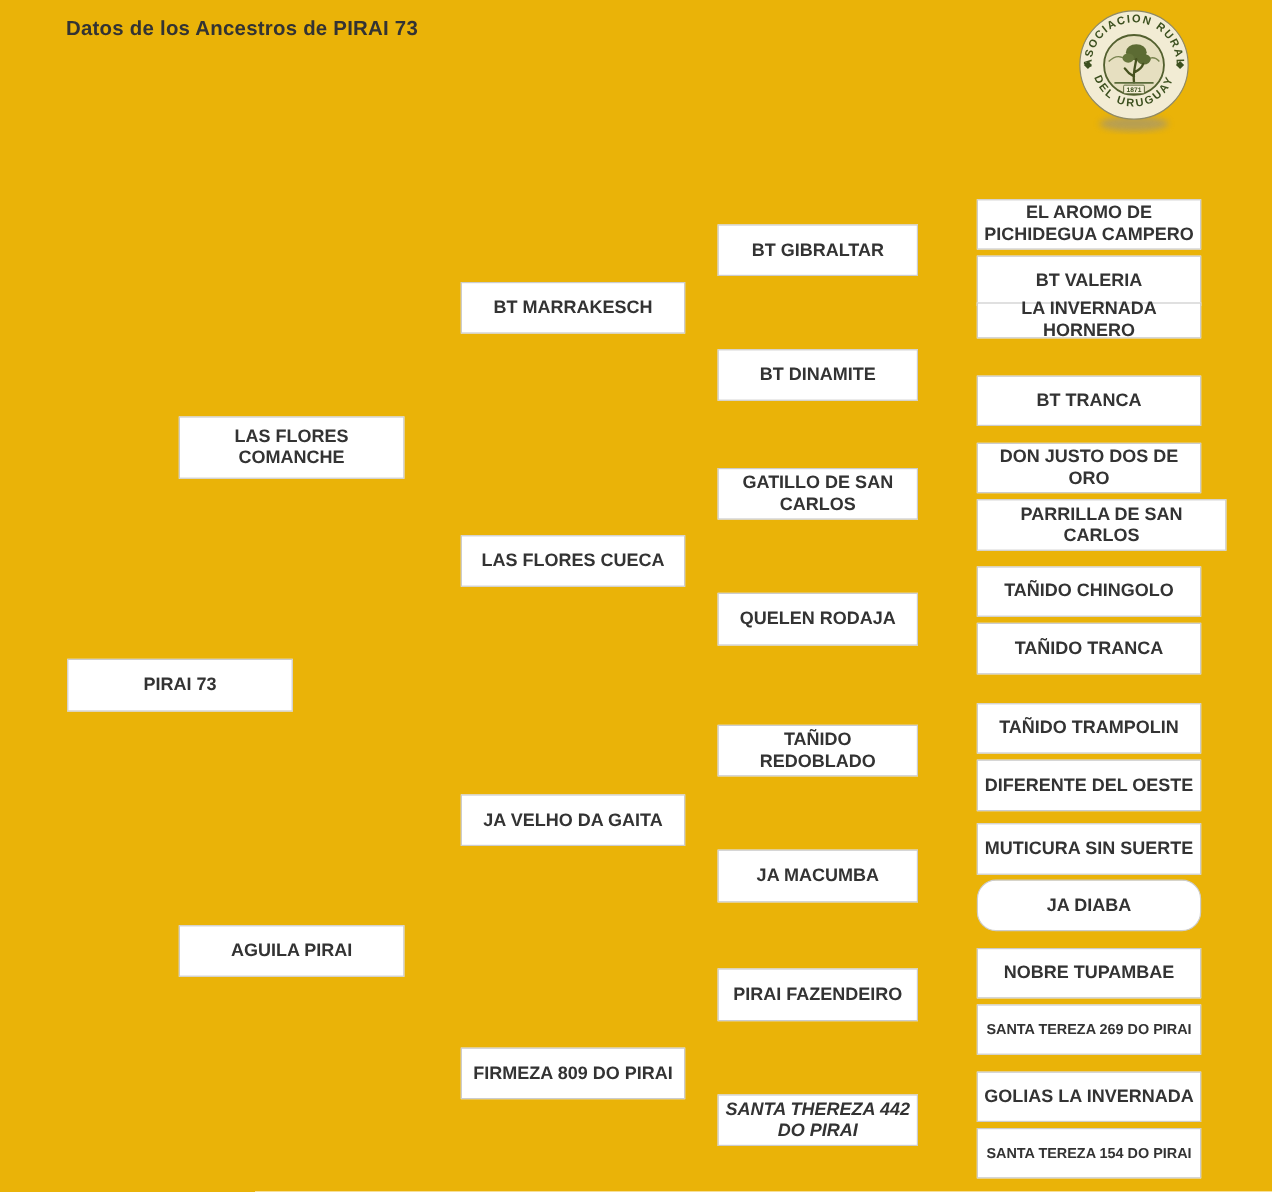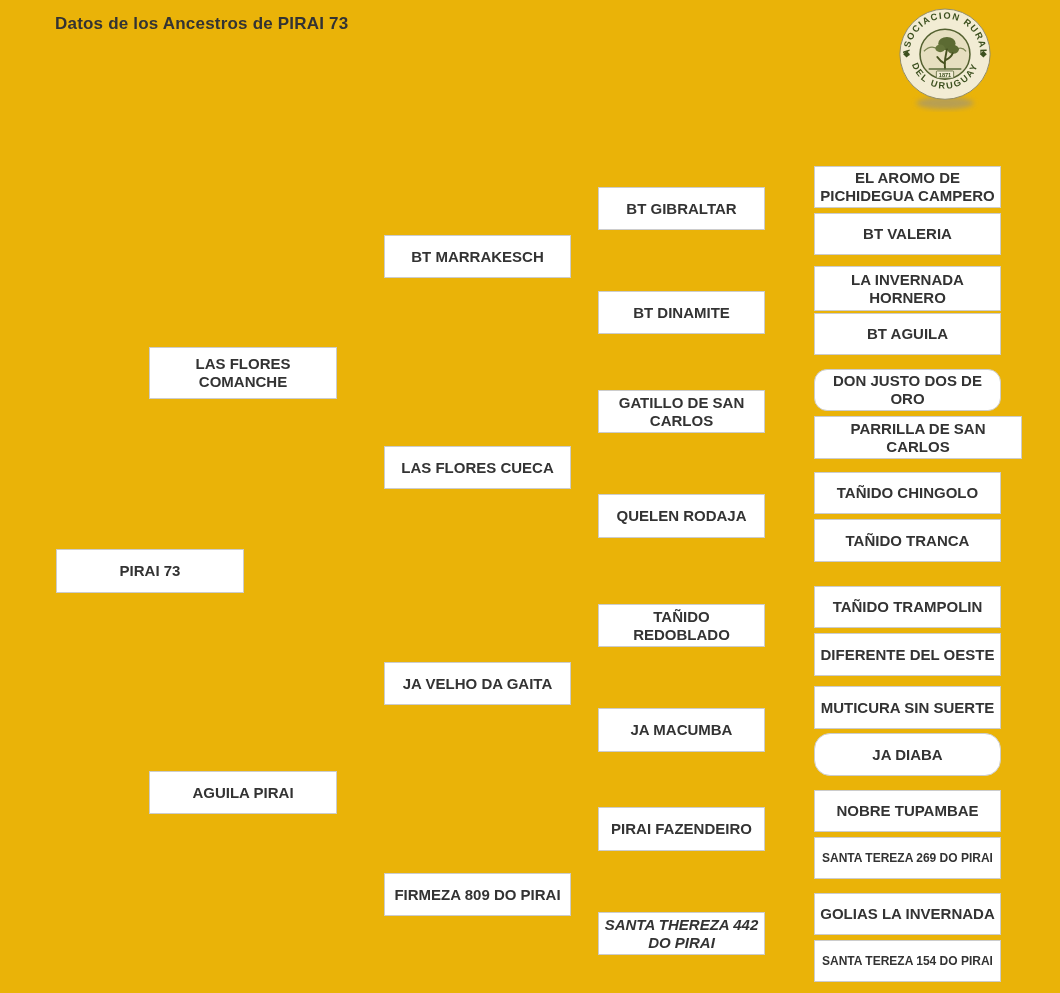--- a/index.html
+++ b/index.html
@@ -52,23 +52,23 @@
   .g3n1 { left:598px; top:291px; width:167px; height:43px; }
   .g3n2 { left:598px; top:390px; width:167px; height:43px; }
   .g3n3 { left:598px; top:494px; width:167px; height:44px; }
   .g3n4 { left:598px; top:604px; width:167px; height:43px; }
   .g3n5 { left:598px; top:708px; width:167px; height:44px; }
   .g3n6 { left:598px; top:807px; width:167px; height:44px; }
   .g3n7 { left:598px; top:912px; width:167px; height:43px;font-style:italic; }
   
   .g4n0  { left:814px; top:166px; width:187px; height:42px; }
   .g4n1  { left:814px; top:213px; width:187px; height:42px; }
-  .g4n2  { left:814px; top:266px; width:187px; height:45px; }
+  .g4n2  { left:814px; top:252px; width:187px; height:30px; }
   .g4n3  { left:814px; top:313px; width:187px; height:42px; }
-  .g4n4  { left:814px; top:369px; width:187px; height:42px;border-radius:13px; }
+  .g4n4  { left:814px; top:369px; width:187px; height:42px; }
   .g4n5  { left:814px; top:416px; width:208px; height:43px; }
   .g4n6  { left:814px; top:472px; width:187px; height:42px; }
   .g4n7  { left:814px; top:519px; width:187px; height:43px; }
   .g4n8  { left:814px; top:586px; width:187px; height:42px; }
   .g4n9  { left:814px; top:633px; width:187px; height:43px; }
   .g4n10 { left:814px; top:686px; width:187px; height:43px; }
   .g4n11 { left:814px; top:733px; width:187px; height:43px;border-radius:16px; }
   .g4n12 { left:814px; top:790px; width:187px; height:42px; }
   .g4n13 { left:814px; top:837px; width:187px; height:42px; }
   .g4n14 { left:814px; top:893px; width:187px; height:42px; }
@@ -144,21 +144,21 @@
     <div class="node g3n2">GATILLO DE SAN CARLOS</div>
     <div class="node g3n3">QUELEN RODAJA</div>
     <div class="node g3n4">TAÑIDO REDOBLADO</div>
     <div class="node g3n5">JA MACUMBA</div>
     <div class="node g3n6">PIRAI FAZENDEIRO</div>
     <div class="node g3n7">SANTA THEREZA 442 DO PIRAI</div>
 
     <div class="node g4n0">EL AROMO DE PICHIDEGUA CAMPERO</div>
     <div class="node g4n1">BT VALERIA</div>
     <div class="node g4n2">LA INVERNADA HORNERO</div>
-    <div class="node g4n3">BT AGUILA</div>
+    <div class="node g4n3">BT TRANCA</div>
     <div class="node g4n4">DON JUSTO DOS DE ORO</div>
     <div class="node g4n5">PARRILLA DE SAN CARLOS</div>
     <div class="node g4n6">TAÑIDO CHINGOLO</div>
     <div class="node g4n7">TAÑIDO TRANCA</div>
     <div class="node g4n8">TAÑIDO TRAMPOLIN</div>
     <div class="node g4n9">DIFERENTE DEL OESTE</div>
     <div class="node g4n10">MUTICURA SIN SUERTE</div>
     <div class="node g4n11">JA DIABA</div>
     <div class="node g4n12">NOBRE TUPAMBAE</div>
     <div class="node g4n13 one-line">SANTA TEREZA 269 DO PIRAI</div>

